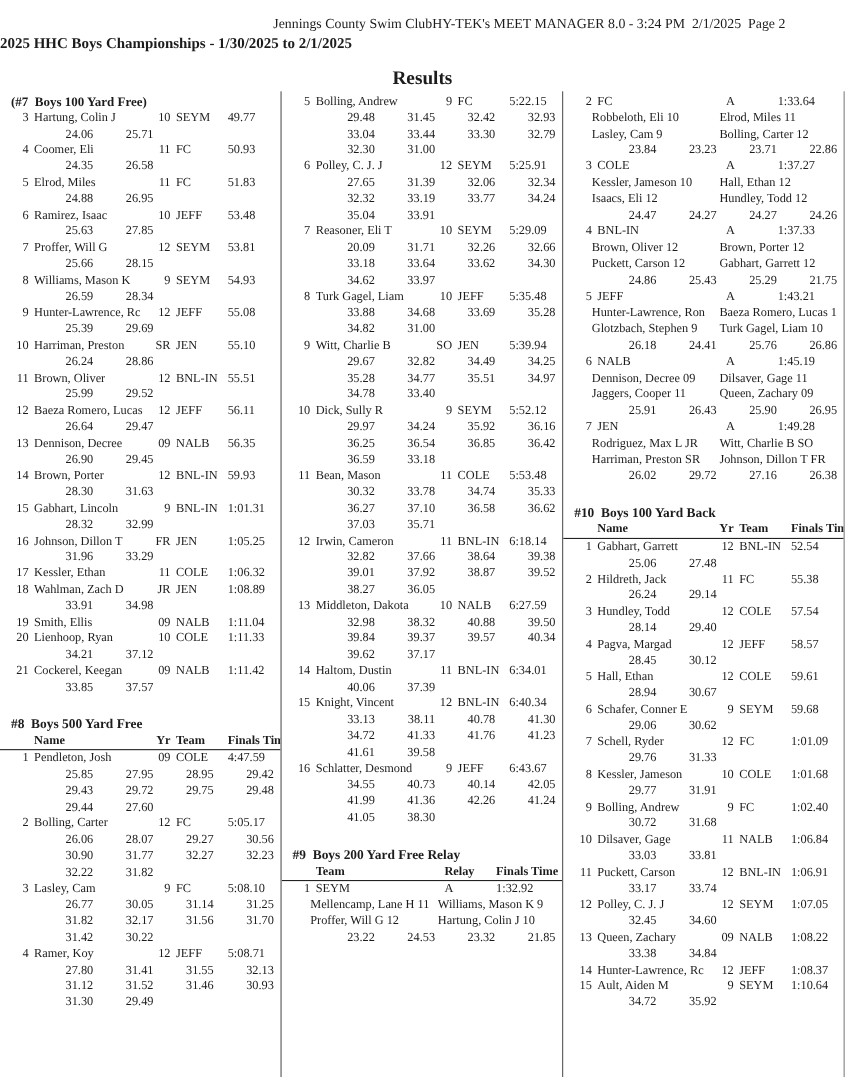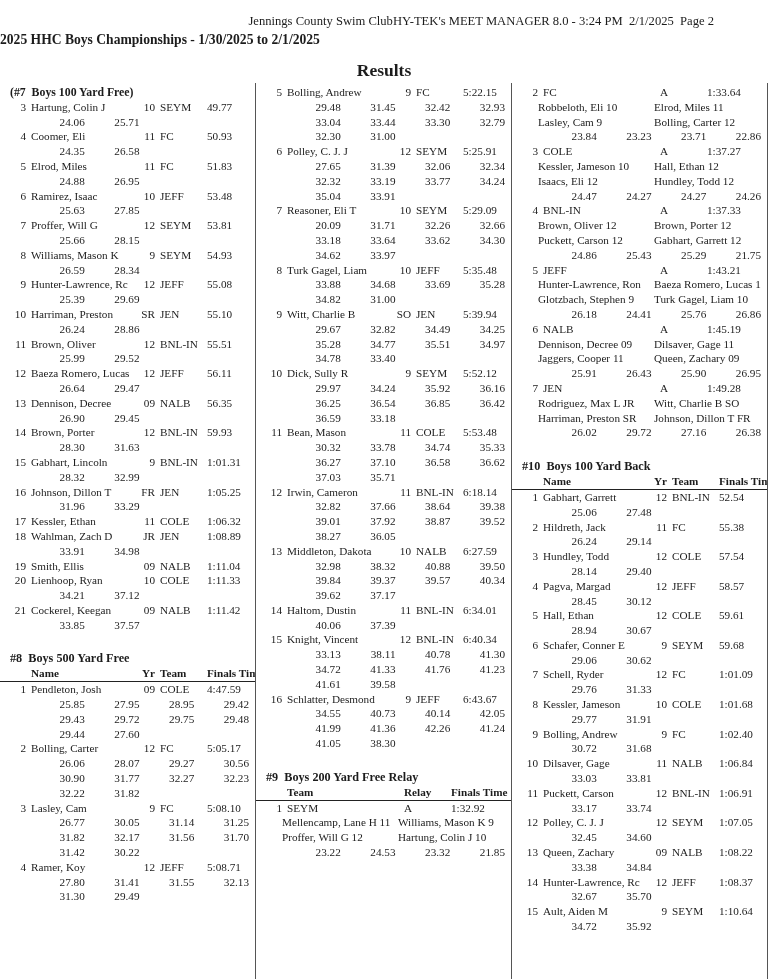--- a/index.html
+++ b/index.html
@@ -375,20 +375,26 @@
           <span class="c-team">JEFF</span>
           <span class="c-time">5:08.71</span>
         </div>
         <div class="splits">
           <span class="split">27.80</span>
           <span class="split">31.41</span>
           <span class="split">31.55</span>
           <span class="split">32.13</span>
         </div>
         <div class="splits">
+          <span class="split">31.12</span>
+          <span class="split">31.52</span>
+          <span class="split">31.46</span>
+          <span class="split">30.93</span>
+        </div>
+        <div class="splits">
           <span class="split">31.30</span>
           <span class="split">29.49</span>
           <span class="split"></span>
           <span class="split"></span>
         </div>
       </div>
     <div class="col">
         <div class="row g-ind">
           <span class="c-place">5</span>
           <span class="c-name">Bolling, Andrew</span>
@@ -997,26 +1003,20 @@
           <span class="split"></span>
           <span class="split"></span>
         </div>
         <div class="row g-ind">
           <span class="c-place">14</span>
           <span class="c-name">Hunter-Lawrence, Rc</span>
           <span class="c-yr">12</span>
           <span class="c-team">JEFF</span>
           <span class="c-time">1:08.37</span>
         </div>
-        <div class="splits">
-          <span class="split">32.67</span>
-          <span class="split">35.70</span>
-          <span class="split"></span>
-          <span class="split"></span>
-        </div>
         <div class="row g-ind">
           <span class="c-place">15</span>
           <span class="c-name">Ault, Aiden M</span>
           <span class="c-yr">9</span>
           <span class="c-team">SEYM</span>
           <span class="c-time">1:10.64</span>
         </div>
         <div class="splits">
           <span class="split">34.72</span>
           <span class="split">35.92</span>

